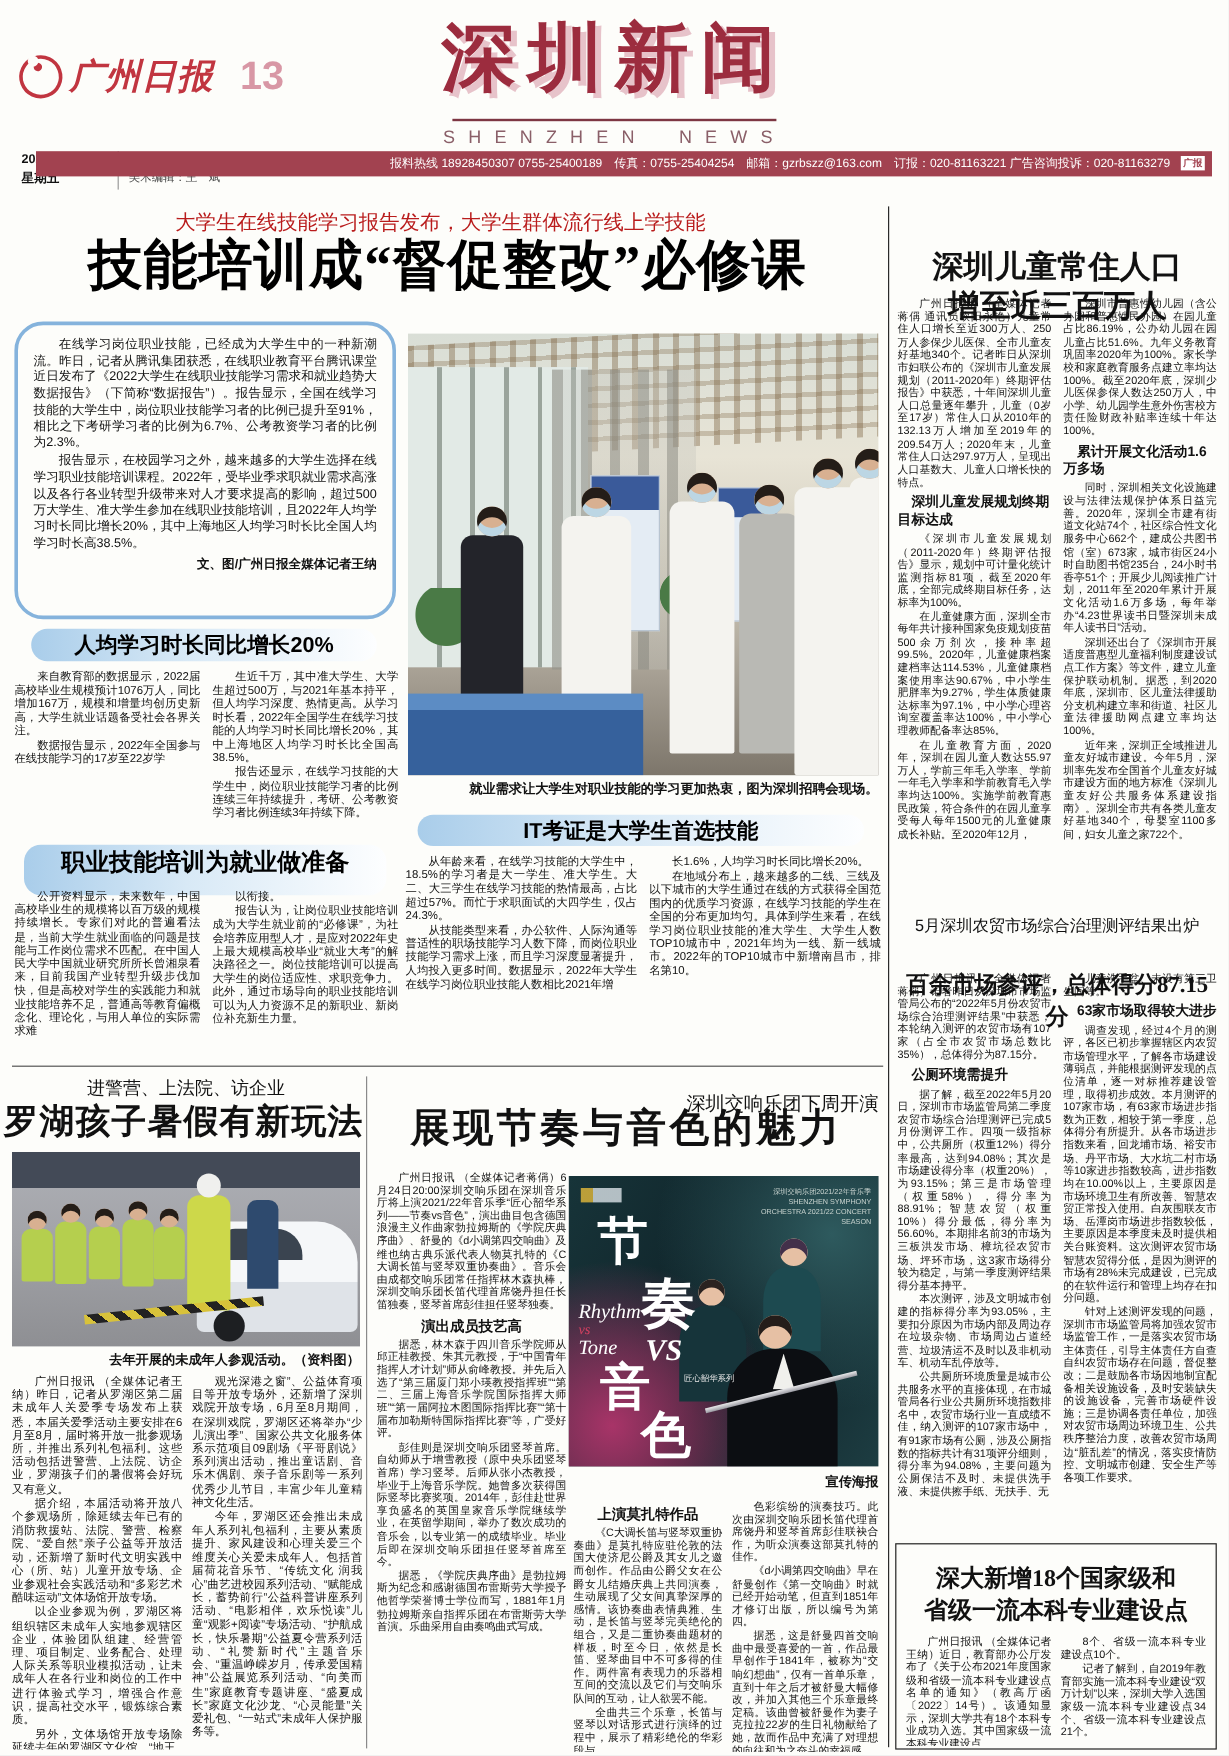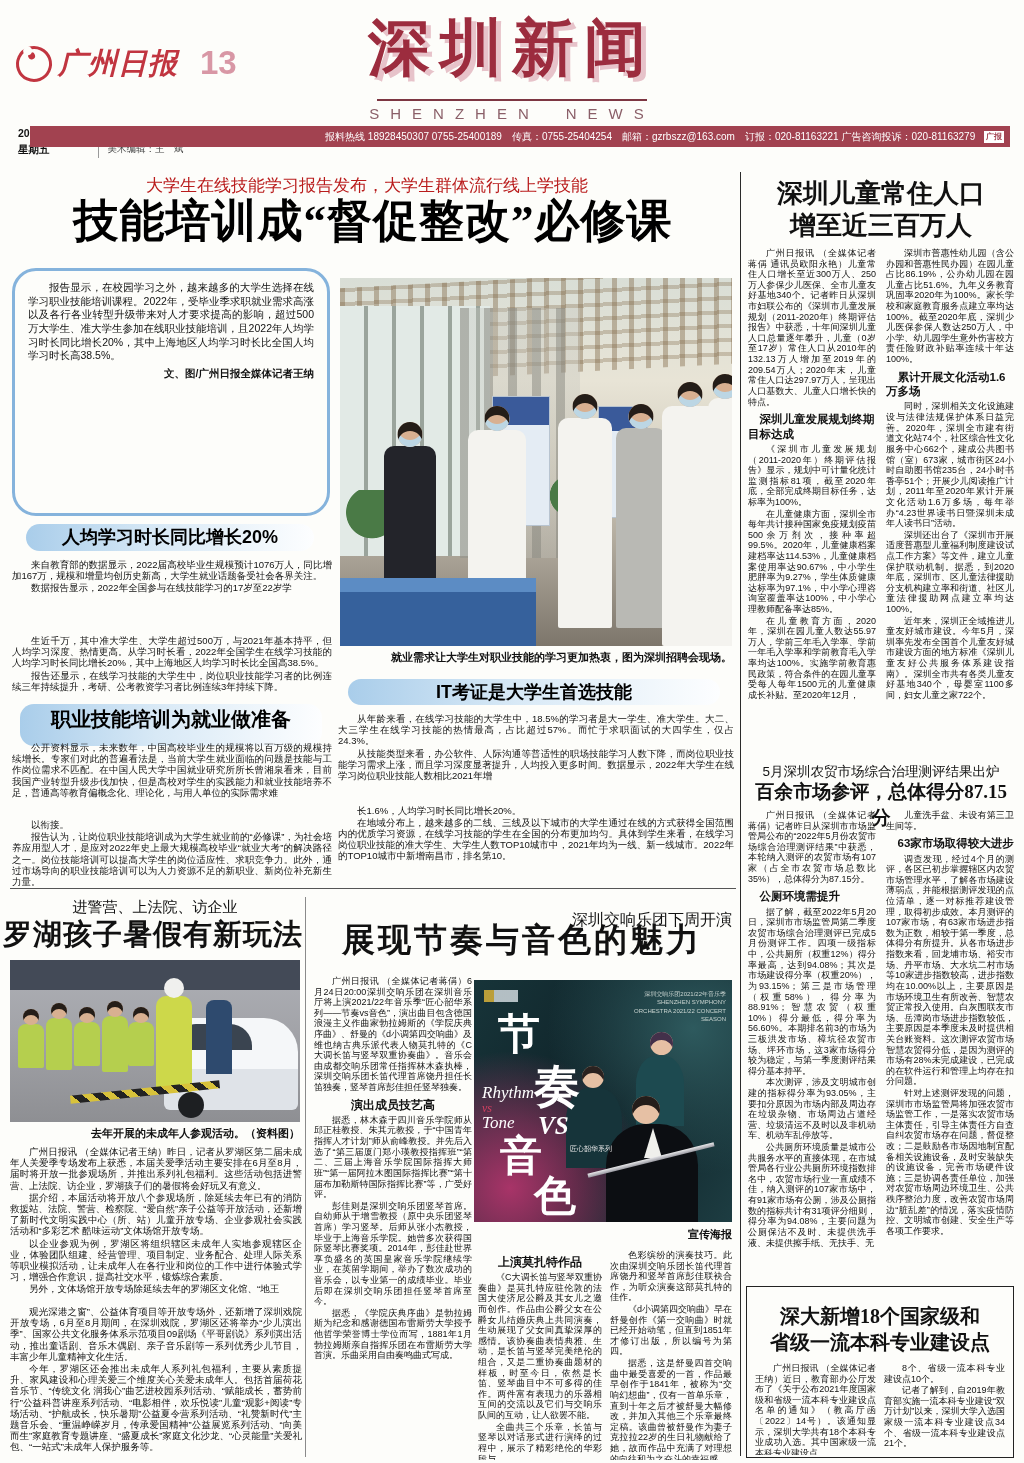--- a/index.html
+++ b/index.html
@@ -46,21 +46,21 @@
     font-size:10.5px; line-height:1.3; overflow:hidden; }
   .leadbox p { margin:0 0 2px; text-indent:2em; text-align:justify; }
   .byline { text-align:right; font-size:10.5px; font-weight:bold; margin-top:4px; }
   .photo-caption { position:absolute; font-weight:bold; font-size:11px; text-align:right; }
   .cap1 { left:340px; top:650px; width:392px; }
   .pill { position:absolute; background:linear-gradient(90deg,#a9cdea 0%,#d8e9f6 45%,#fdfeff 100%);
     border-radius:14px; text-align:center; font-weight:bold; color:#000; }
   .sec1-h { left:26px; top:524px; width:288px; height:27px; font-size:18px; line-height:27px; }
   .sec2-h { left:20px; top:704px; width:302px; height:42px; font-size:20px; line-height:30px; }
   .sec3-h { left:348px; top:679px; width:372px; height:26px; font-size:18px; line-height:26px; }
-  .colwrap { position:absolute; display:flex; gap:10px;flex-direction:column; }
+  .colwrap { position:absolute; display:flex; gap:10px; }
   .bodycol { flex:1; font-size:9.5px; line-height:1.18; overflow:hidden; }
   .bodycol p { margin:0 0 1px; text-indent:2em; text-align:justify; }
   .sec1-c { left:12px; top:559px; width:320px; height:142px; }
   .sec2-c { left:12px; top:742px; width:320px; height:144px; }
   .sec3-c { left:338px; top:713px; width:396px; height:173px; }
   
   .photo1 { position:absolute; left:340px; top:278px; width:392px; height:368px; overflow:hidden;
     background:linear-gradient(180deg,#d9ded6 0%,#e8e4d6 28%,#cfc9ba 55%,#a59e92 78%,#7d766b 100%); }
   .ceil { position:absolute; left:0; top:0; width:100%; height:96px;
     background:repeating-linear-gradient(90deg, rgba(124,98,64,.4) 0 5px, transparent 5px 17px),
@@ -151,21 +151,21 @@
   .m3h { left:158px; top:116px; width:28px; height:28px; box-shadow:inset 0 9px 0 #241d1a; }
   .m1b { position:absolute; left:92px; top:108px; width:56px; height:80px; border-radius:40% 40% 0 0; background:#16343a; }
   .m2b { position:absolute; left:162px; top:76px; width:48px; height:70px; border-radius:40% 40% 0 0; background:#1d4a50; }
   .m3b { position:absolute; left:132px; top:144px; width:92px; height:98px; border-radius:42% 42% 0 0; background:#0c0e12; }
   .m3b::before { content:''; position:absolute; left:38px; top:4px; width:18px; height:30px;
     background:#f0f0ec; clip-path:polygon(50% 0,100% 100%,0 100%); }
   .flute { position:absolute; left:112px; top:178px; width:130px; height:4px; background:linear-gradient(#e8e8ea,#9a9aa2);
     transform:rotate(-14deg); }
   
   .sb-headline { position:absolute; left:748px; width:266px; text-align:center;
-    font-family:"Liberation Serif", serif; font-weight:900; }
+    font-family:"Liberation Serif", serif; font-weight:900;margin-top:29px; }
   .child-hl { top:178px; font-size:26px; line-height:1.22; }
   .child-c1 { position:absolute; left:748px; top:248px; width:128px; height:512px; }
   .child-c2 { position:absolute; left:886px; top:248px; width:128px; height:512px; }
   .sbcol { font-size:9px; line-height:1.18; overflow:hidden; }
   .sbcol p { margin:0 0 1px; text-indent:2em; text-align:justify; }
   .market-kicker { position:absolute; left:748px; top:763px; width:266px; text-align:center; font-size:13.5px; }
   .market-hl { top:779px; font-size:19px; }
   .market-c1 { position:absolute; left:748px; top:810px; width:128px; height:464px; }
   .market-c2 { position:absolute; left:886px; top:810px; width:128px; height:464px; }
   .uni-box { position:absolute; left:746px; top:1286px; width:268px; height:172px;
@@ -206,20 +206,21 @@
 
   <div class="vr-main"></div>
   <div class="hr-main"></div>
   <div class="vr-bottom"></div>
 
   <div class="kicker1">大学生在线技能学习报告发布，大学生群体流行线上学技能</div>
   <div class="headline1">技能培训成“督促整改”必修课</div>
 
   <div class="leadbox">
     <div>
+        <p>在线学习岗位职业技能，已经成为大学生中的一种新潮流。昨日，记者从腾讯集团获悉，在线职业教育平台腾讯课堂近日发布了《2022大学生在线职业技能学习需求和就业趋势大数据报告》（下简称“数据报告”）。报告显示，全国在线学习技能的大学生中，岗位职业技能学习者的比例已提升至91%，相比之下考研学习者的比例为6.7%、公考教资学习者的比例为2.3%。</p>
         <p>报告显示，在校园学习之外，越来越多的大学生选择在线学习职业技能培训课程。2022年，受毕业季求职就业需求高涨以及各行各业转型升级带来对人才要求提高的影响，超过500万大学生、准大学生参加在线职业技能培训，且2022年人均学习时长同比增长20%，其中上海地区人均学习时长比全国人均学习时长高38.5%。</p>
       </div>
     <div class="byline">文、图/广州日报全媒体记者王纳</div>
   </div>
 
   <div class="photo1">
     <div class="ceil"></div>
     <div class="windows"></div>
     <div class="curtain"></div>
     <div class="board b1"></div>

